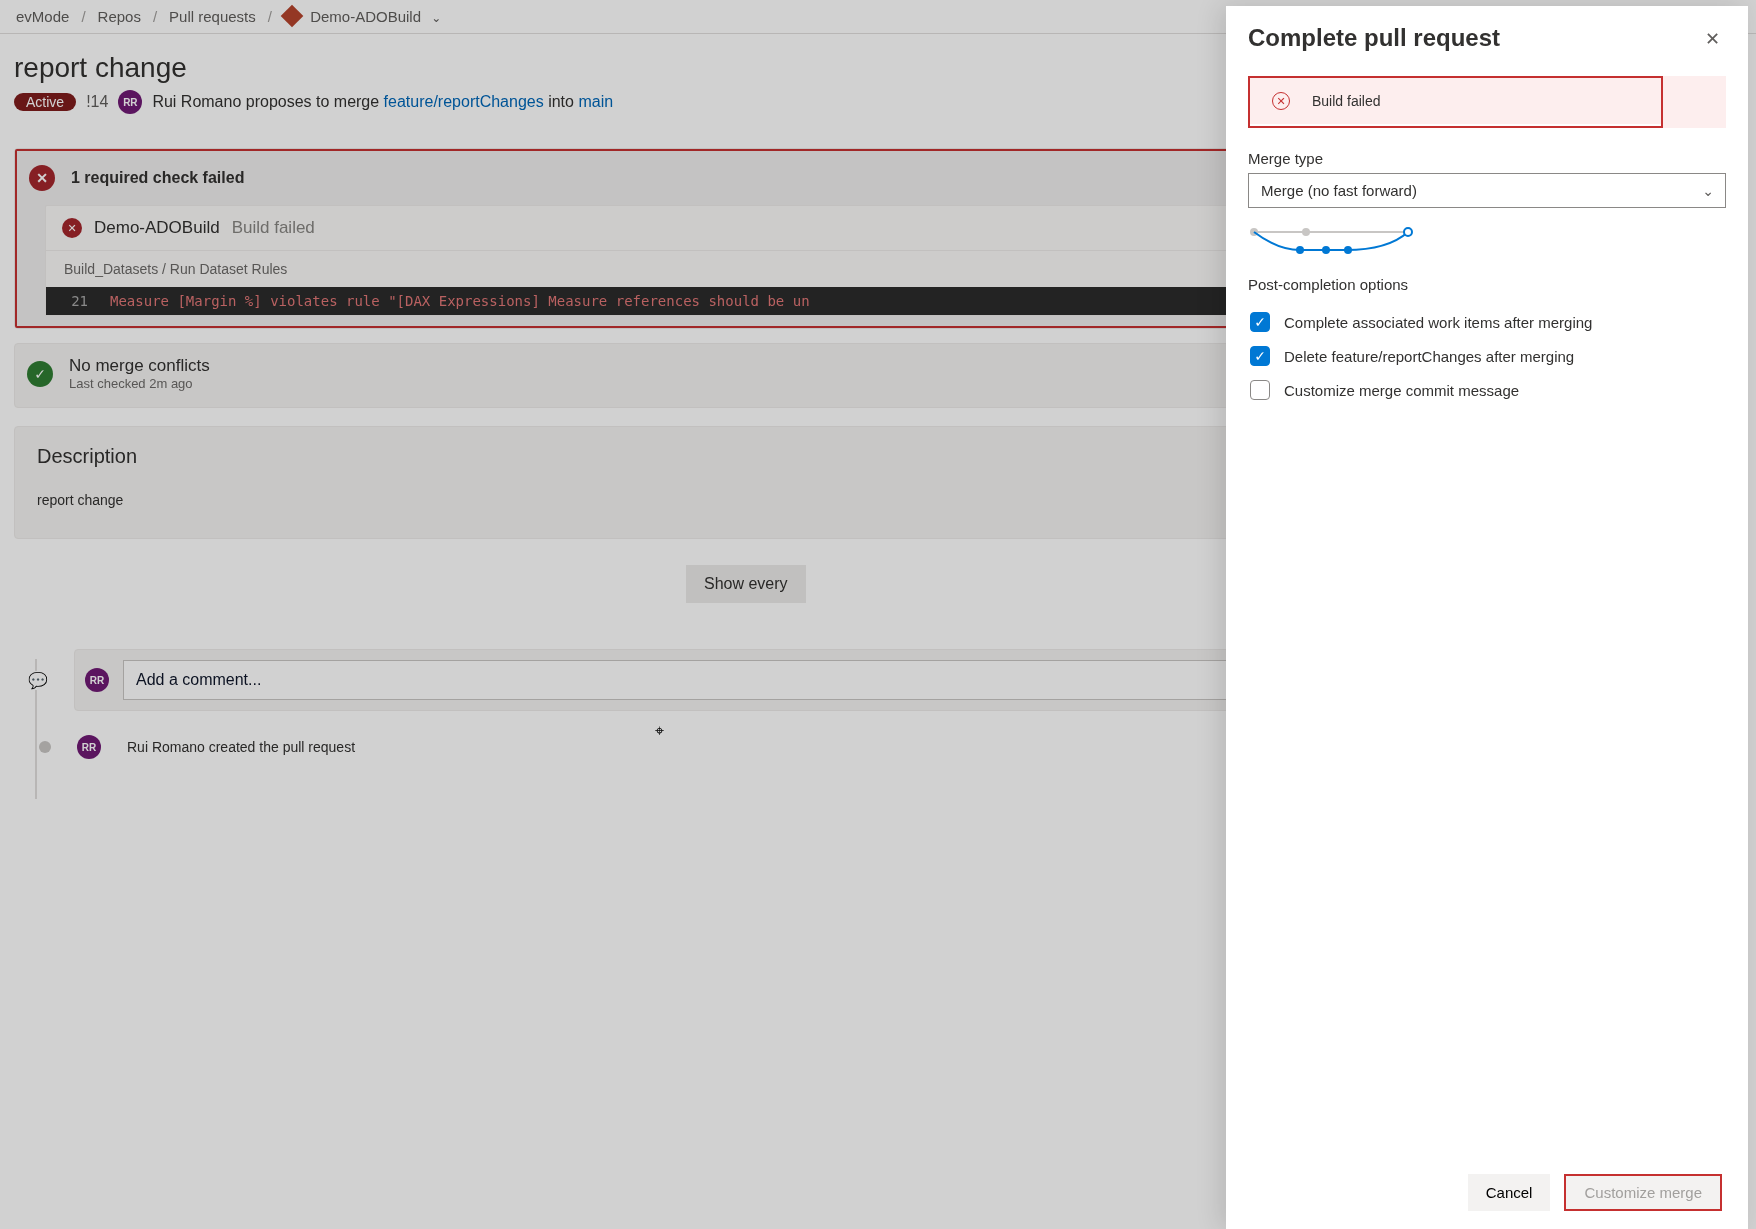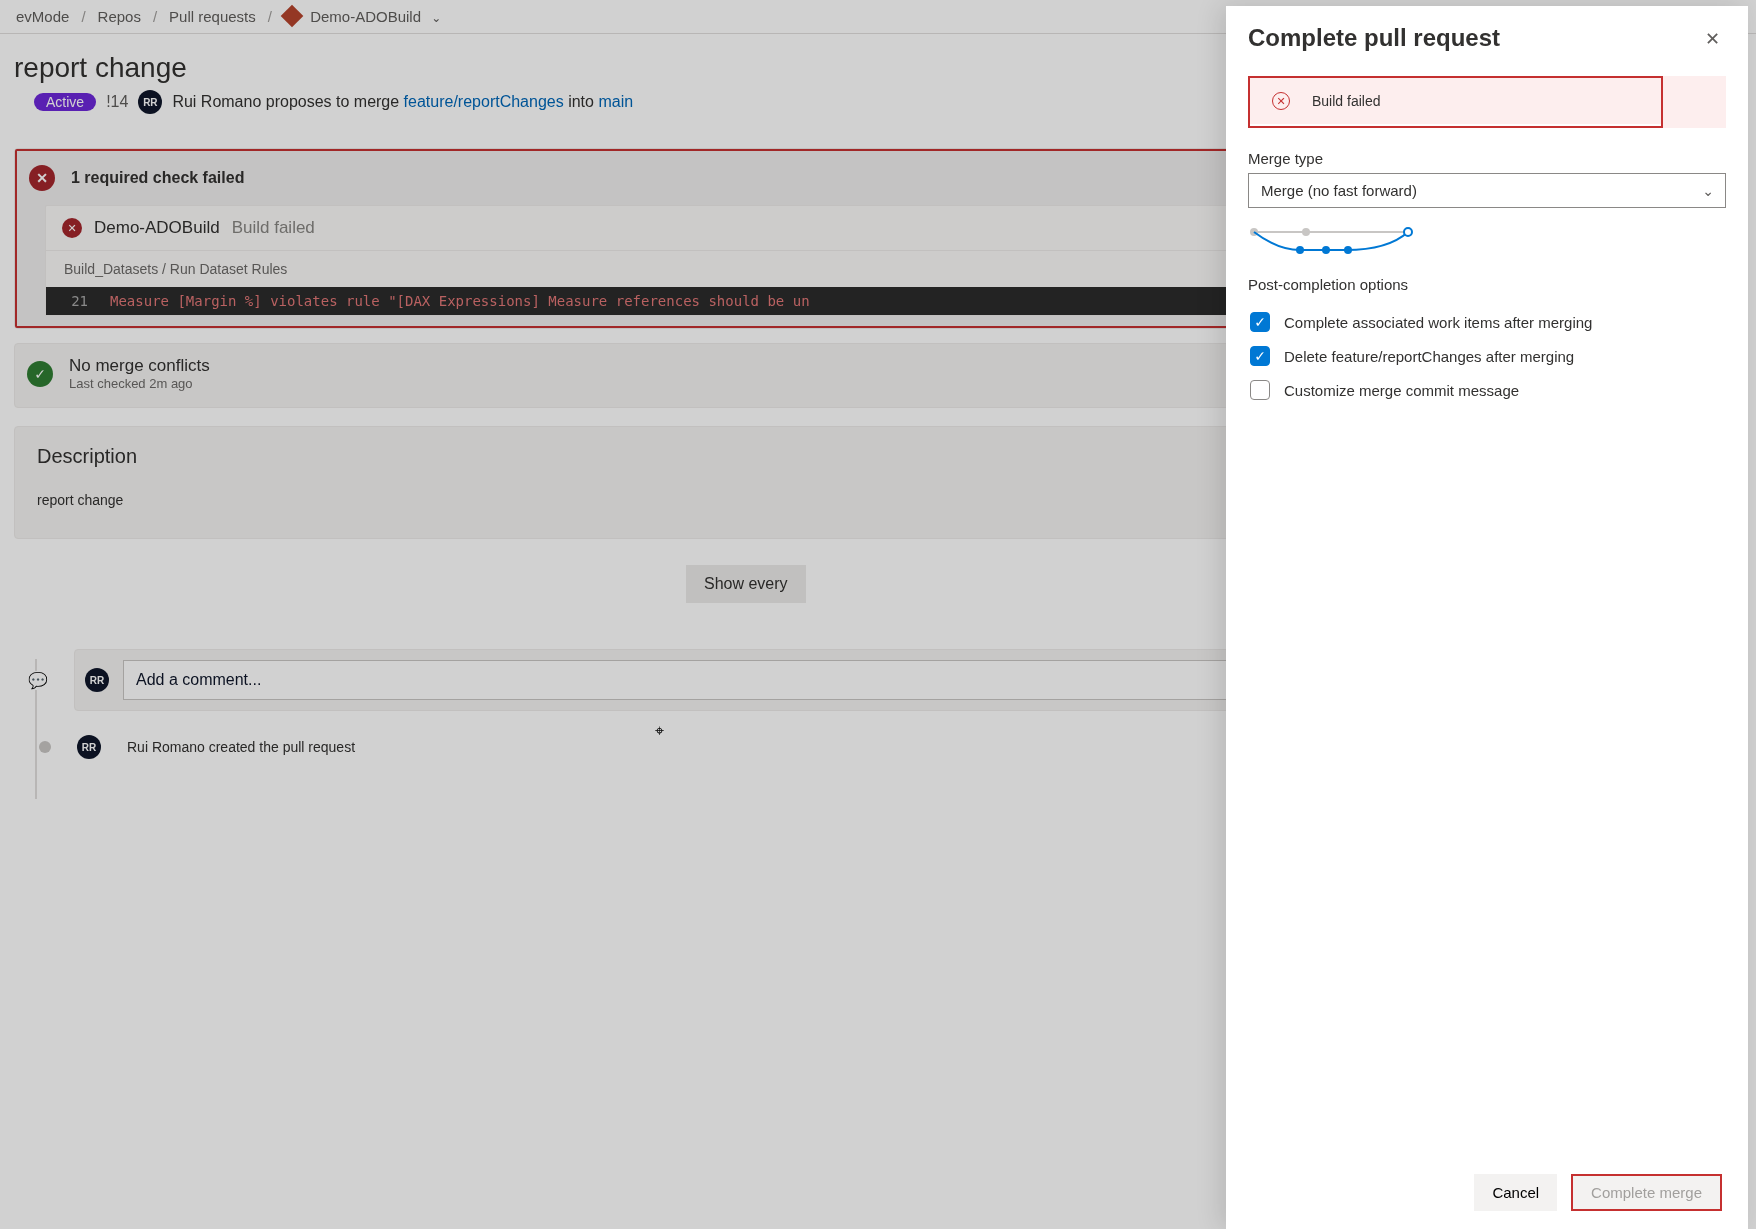--- a/index.html
+++ b/index.html
@@ -44,27 +44,27 @@
       font-size: 28px;
       font-weight: 400;
       padding: 18px 14px 4px 14px;
     }
     .title-row {
       display: flex; align-items: center; gap: 10px;
       padding: 2px 14px 14px 14px;
       font-size: 16px;
     }
     .pill-active {
-      background: #6d28d9; color: #fff; border-radius: 12px;
-      padding: 1px 12px; font-size: 14px; margin-left: 20px;
+      background: #7f1d1d; color: #fff; border-radius: 12px;
+      padding: 1px 12px; font-size: 14px;
     }
     .pr-id { color: #605e5c; }
     .avatar {
       width: 24px; height: 24px; border-radius: 50%;
-      background: #0f172a; color:#fff; font-size: 10px;
+      background: #701a75; color:#fff; font-size: 10px;
       display: inline-flex; align-items:center; justify-content:center;
       font-weight: 600;
     }
     .link { color: #0067b8; text-decoration: none; }
 
     .tabs {
       display: flex; gap: 26px; padding: 0 14px;
       border-bottom: 1px solid #e1dfdd;
       font-size: 16px;
     }
@@ -350,15 +350,15 @@
     <span class="cb checked">✓</span>
     <span>Delete feature/reportChanges after merging</span>
   </div>
   <div class="cb-row">
     <span class="cb"></span>
     <span>Customize merge commit message</span>
   </div>
 
   <div class="panel-footer">
     <button class="btn btn-cancel">Cancel</button>
-    <button class="btn btn-complete">Complete merge</button>
+    <button class="btn btn-complete">Customize merge</button>
   </div>
 </div>
 
 </body></html>

